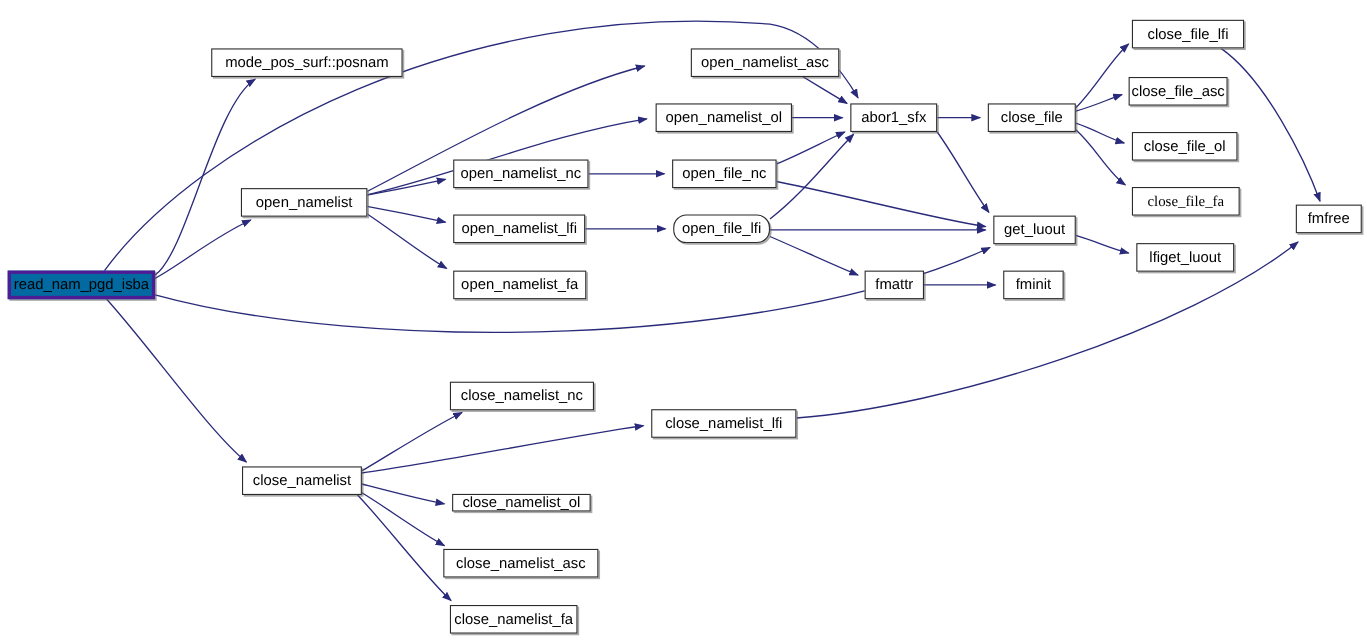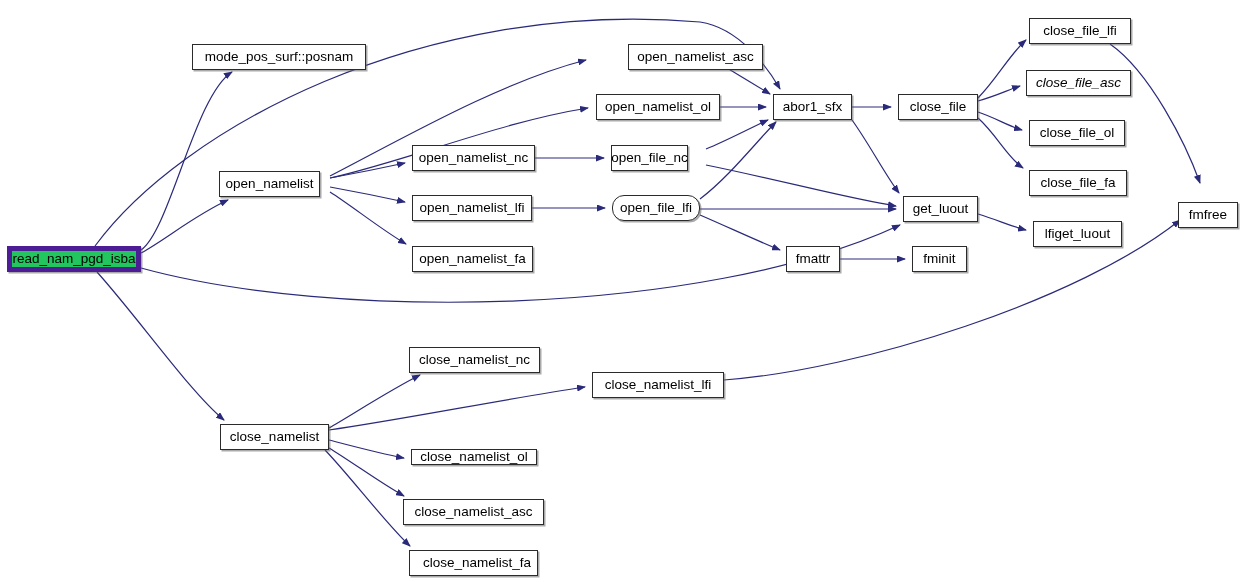--- a/index.html
+++ b/index.html
@@ -32,22 +32,22 @@
     font-size: 13.5px;
     line-height: 1;
     display: flex;
     align-items: center;
     justify-content: center;
     white-space: nowrap;
     box-shadow: 1.5px 1.5px 0 rgba(100,100,100,0.55);
     cursor: pointer;
   }
   .node.root {
-    background: #22c55e;
-    border: 5px solid #4c1d95;
+    background: #0369a1;
+    border: 3px solid #4c1d95;
   }
   .node-label {
     padding: 0 6px;
   }
 </style>
 </head>
 <body>
 
 <div id="graph">
   <svg id="edge-layer" viewBox="0 0 1243 582">
@@ -93,21 +93,21 @@
         <path d="M724,380 C860,370 1080,300 1180,220" fill="none" stroke="#2a2a7a" stroke-width="1.2" marker-end="url(#arrow)"></path>
       </g>
   </svg>
   <div id="nodes">
       <div class="node root" style="left: 7px; top: 246px; width: 134px; height: 26px;">
         <span class="node-label">read_nam_pgd_isba</span>
       </div>
       <div class="node" style="left: 192px; top: 44px; width: 174px; height: 26px;">
         <span class="node-label">mode_pos_surf::posnam</span>
       </div>
-      <div class="node" style="left: 219px; top: 171px; width: 101px; height: 26px;">
+      <div class="node" style="left: 219px; top: 171px; width: 115px; height: 26px;">
         <span class="node-label">open_namelist</span>
       </div>
       <div class="node" style="left: 220px; top: 424px; width: 109px; height: 26px; text-align: right;">
         <span class="node-label">close_namelist</span>
       </div>
       <div class="node" style="left: 412px; top: 145px; width: 123px; height: 26px;">
         <span class="node-label">open_namelist_nc</span>
       </div>
       <div class="node" style="left: 412px; top: 195px; width: 120px; height: 26px;">
         <span class="node-label">open_namelist_lfi</span>
@@ -117,30 +117,30 @@
       </div>
       <div class="node" style="left: 409px; top: 347px; width: 131px; height: 26px;">
         <span class="node-label">close_namelist_nc</span>
       </div>
       <div class="node" style="left: 411px; top: 449px; width: 126px; height: 16px;">
         <span class="node-label">close_namelist_ol</span>
       </div>
       <div class="node" style="left: 403px; top: 499px; width: 141px; height: 26px;">
         <span class="node-label">close_namelist_asc</span>
       </div>
-      <div class="node" style="left: 409px; top: 550px; width: 129px; height: 26px; justify-content: flex-end;">
+      <div class="node" style="left: 409px; top: 550px; width: 116px; height: 26px;">
         <span class="node-label">close_namelist_fa</span>
       </div>
       <div class="node" style="left: 592px; top: 44px; width: 135px; height: 26px; margin-left: 36px;">
         <span class="node-label">open_namelist_asc</span>
       </div>
       <div class="node" style="left: 596px; top: 94px; width: 124px; height: 26px;">
         <span class="node-label">open_namelist_ol</span>
       </div>
-      <div class="node" style="left: 611px; top: 145px; width: 77px; height: 26px;">
+      <div class="node" style="left: 611px; top: 145px; width: 95px; height: 26px;">
         <span class="node-label">open_file_nc</span>
       </div>
       <div class="node" style="left: 612px; top: 195px; width: 88px; height: 26px; border-radius: 12px;">
         <span class="node-label">open_file_lfi</span>
       </div>
       <div class="node" style="left: 592px; top: 372px; width: 132px; height: 26px;">
         <span class="node-label">close_namelist_lfi</span>
       </div>
       <div class="node" style="left: 773px; top: 94px; width: 79px; height: 26px;">
         <span class="node-label">abor1_sfx</span>
@@ -153,29 +153,29 @@
       </div>
       <div class="node" style="left: 903px; top: 196px; width: 75px; height: 26px; align-items: center;">
         <span class="node-label">get_luout</span>
       </div>
       <div class="node" style="left: 912px; top: 246px; width: 55px; height: 26px;">
         <span class="node-label">fminit</span>
       </div>
       <div class="node" style="left: 1029px; top: 18px; width: 102px; height: 26px;">
         <span class="node-label">close_file_lfi</span>
       </div>
-      <div class="node" style="left: 1026px; top: 70px; width: 105px; height: 26px; font-style: italic;">
+      <div class="node" style="left: 1026px; top: 70px; width: 90px; height: 26px;">
         <span class="node-label">close_file_asc</span>
       </div>
       <div class="node" style="left: 1029px; top: 120px; width: 96px; height: 26px;">
         <span class="node-label">close_file_ol</span>
       </div>
-      <div class="node" style="left: 1029px; top: 170px; width: 98px; height: 26px;">
+      <div class="node" style="left: 1029px; top: 170px; width: 98px; height: 26px; font-family: Liberation Serif, serif;">
         <span class="node-label">close_file_fa</span>
       </div>
       <div class="node" style="left: 1033px; top: 221px; width: 89px; height: 26px;">
         <span class="node-label">lfiget_luout</span>
       </div>
-      <div class="node" style="left: 1178px; top: 202px; width: 60px; height: 26px;">
+      <div class="node" style="left: 1178px; top: 186px; width: 60px; height: 26px;">
         <span class="node-label">fmfree</span>
       </div>
     </div>
 </div>
 
 </body></html>

